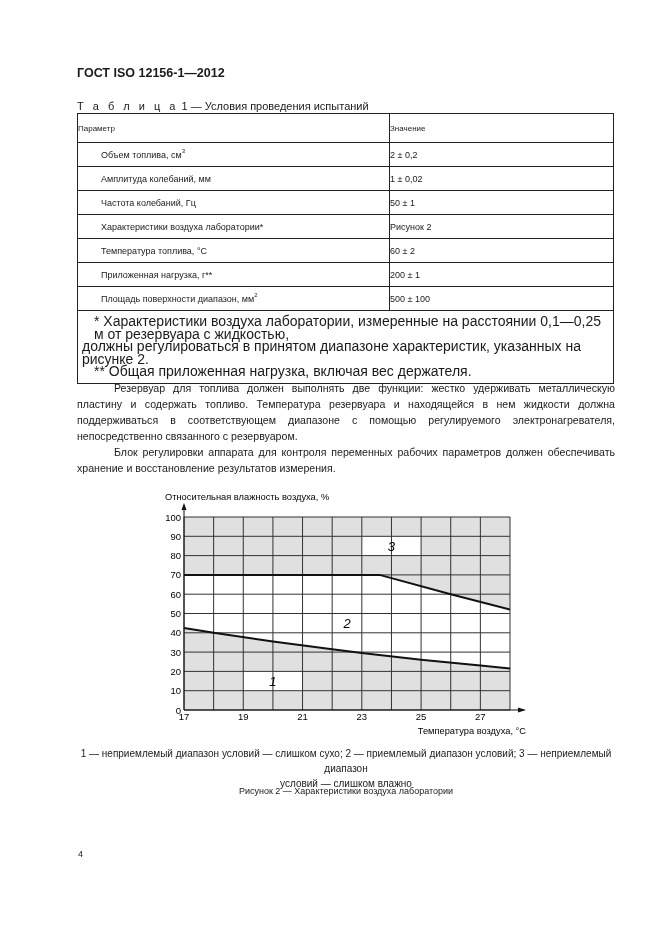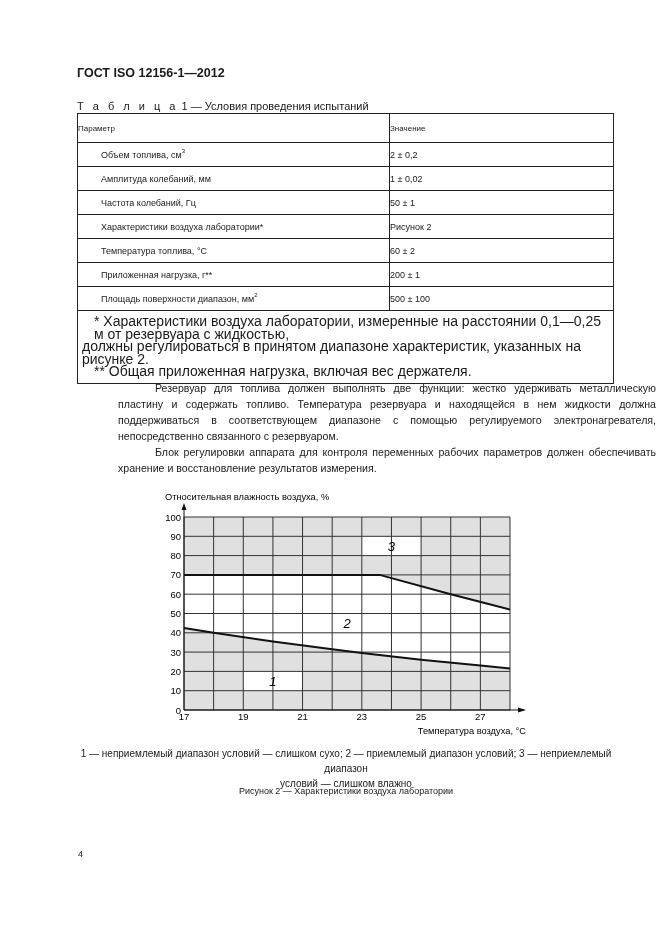--- a/index.html
+++ b/index.html
@@ -10,21 +10,21 @@
   .table-caption .spaced { letter-spacing:3px; }
   table.params { position:absolute; left:77px; top:113px; width:537px; border-collapse:collapse;
                  font-size:9px; }
   table.params td, table.params th { border:1px solid #222; height:23px; padding:0; font-weight:normal; }
   table.params th { height:28px; text-align:left; font-size:8px; }
   table.params td.p { padding-left:23px; }
   table.params td.v { width:223px; }
   table.params td.notes { padding:4px 6px 5px 4px; font-size:14px; line-height:12.5px; height:auto; }
   .indent { padding-left:12px; }
   sup { font-size:6px; vertical-align:5px; line-height:0; }
-  .body-text { position:absolute; left:77px; top:380px; width:538px; font-size:10.6px; line-height:16px; text-align:justify;margin-left:41px; }
+  .body-text { position:absolute; left:77px; top:380px; width:538px; font-size:10.6px; line-height:16px; text-align:justify; }
   .body-text p { margin:0; text-indent:37px; }
   .figure { position:absolute; left:0; top:480px; }
   .legend-text { position:absolute; left:77px; top:746px; width:538px; font-size:10px; text-align:center; line-height:15px; }
   .figure-caption { position:absolute; left:77px; top:786px; width:538px; font-size:9px; text-align:center; }
   .page-number { position:absolute; left:78px; top:849px; font-size:9px; }
   svg text { font-family:"Liberation Sans", sans-serif; }
 </style>
 </head>
 <body>
 

